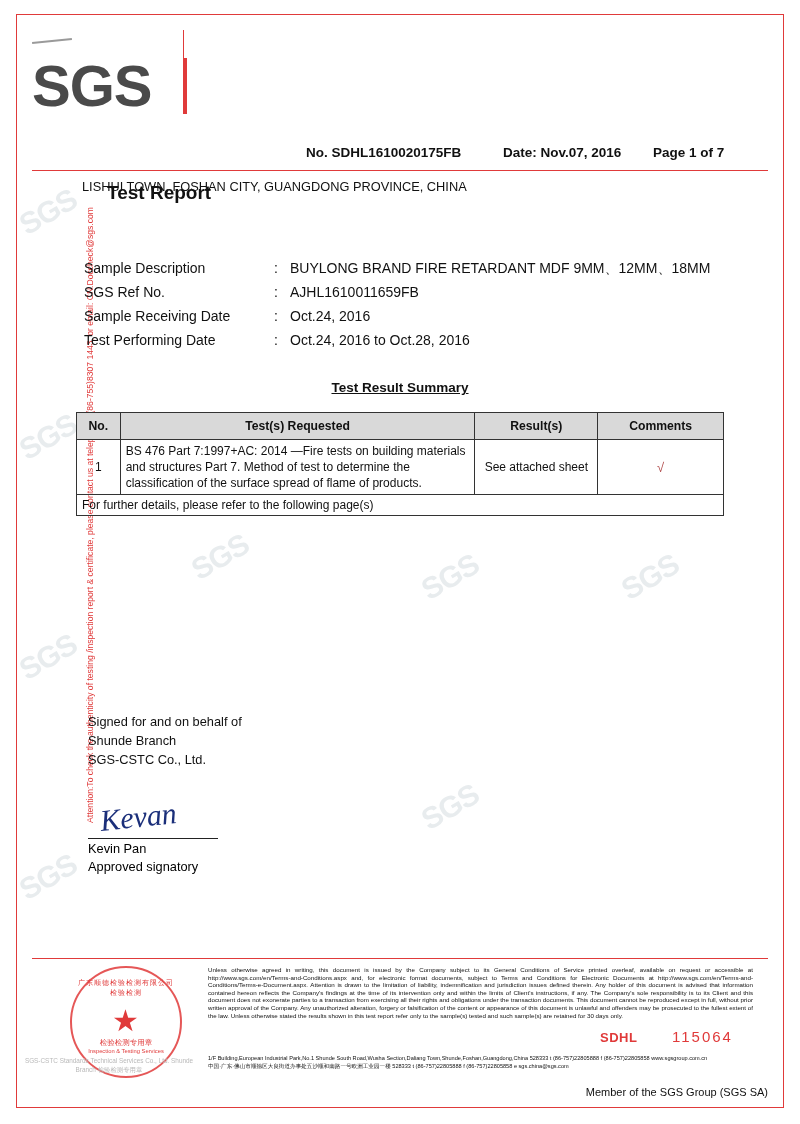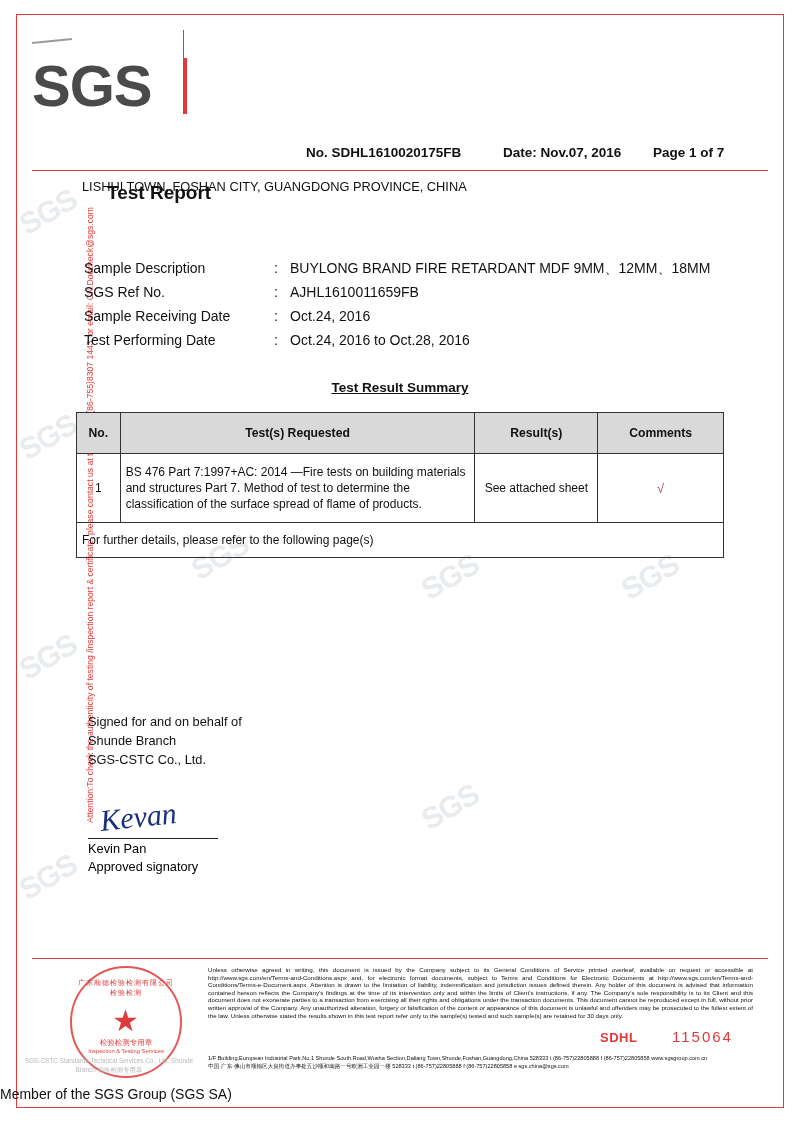--- a/index.html
+++ b/index.html
@@ -172,21 +172,21 @@
     left: 76px;
     top: 412px;
     width: 648px;
     border-collapse: collapse;
     font-size: 12px;
     color: #111;
   }
   table.results th,
   table.results td {
     border: 1px solid #333;
-    padding: 10px 5px;
+    padding: 3px 5px;
     vertical-align: middle;
     margin-top: 40px;
   }
   table.results thead th {
     background: #d9d9d9;
     text-align: center;
     font-weight: bold;
     font-size: 12.2px;
     height: 20px;
   }
@@ -302,22 +302,22 @@
     top: 1028px;
     font-size: 15px;
     color: #e03a3a;
     letter-spacing: 2px;
   }
   .member {
     position: absolute;
     left: 0;
     top: 1086px;
     width: 768px;
-    text-align: left;
-    font-size: 14px;
+    text-align: right;
+    font-size: 11px;
     color: #111;
   }
   
   .stamp {
     position: absolute;
     left: 62px;
     top: 958px;
     width: 130px;
     height: 130px;
   }

